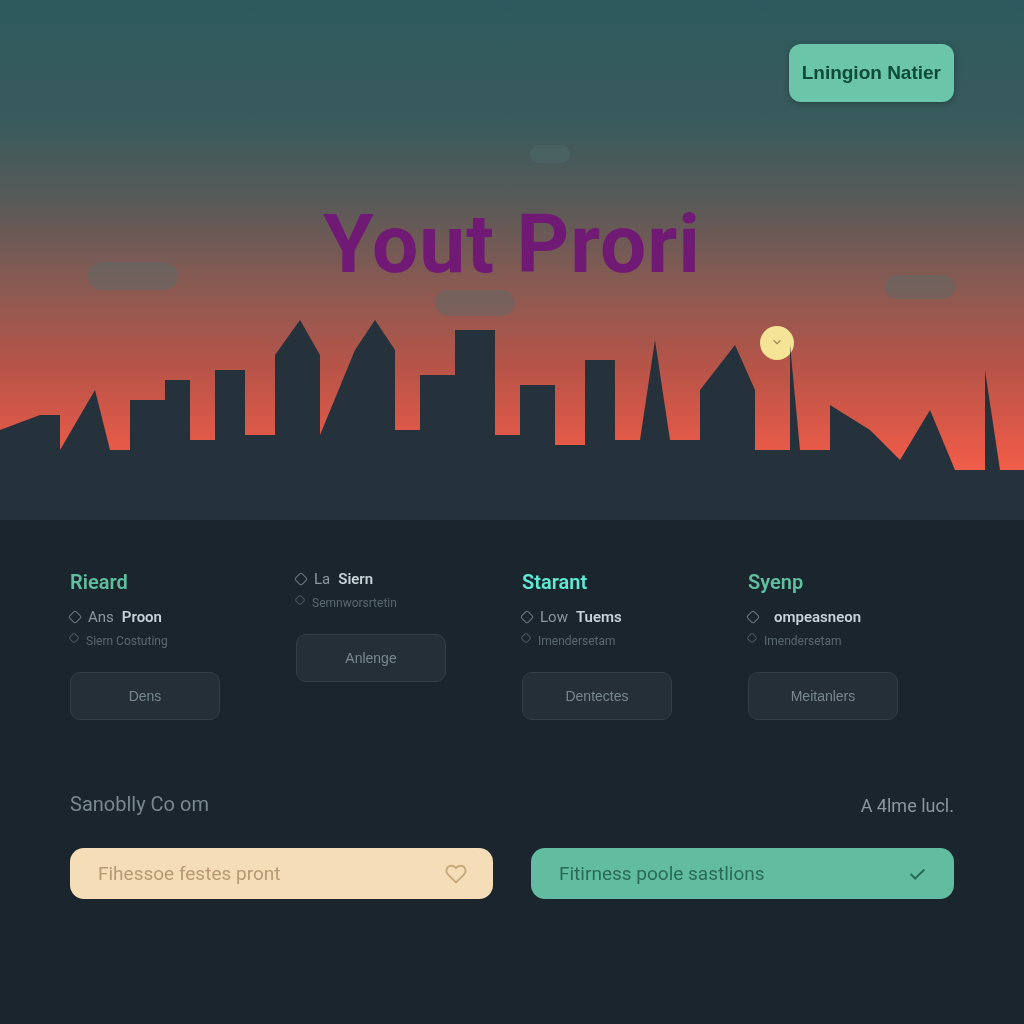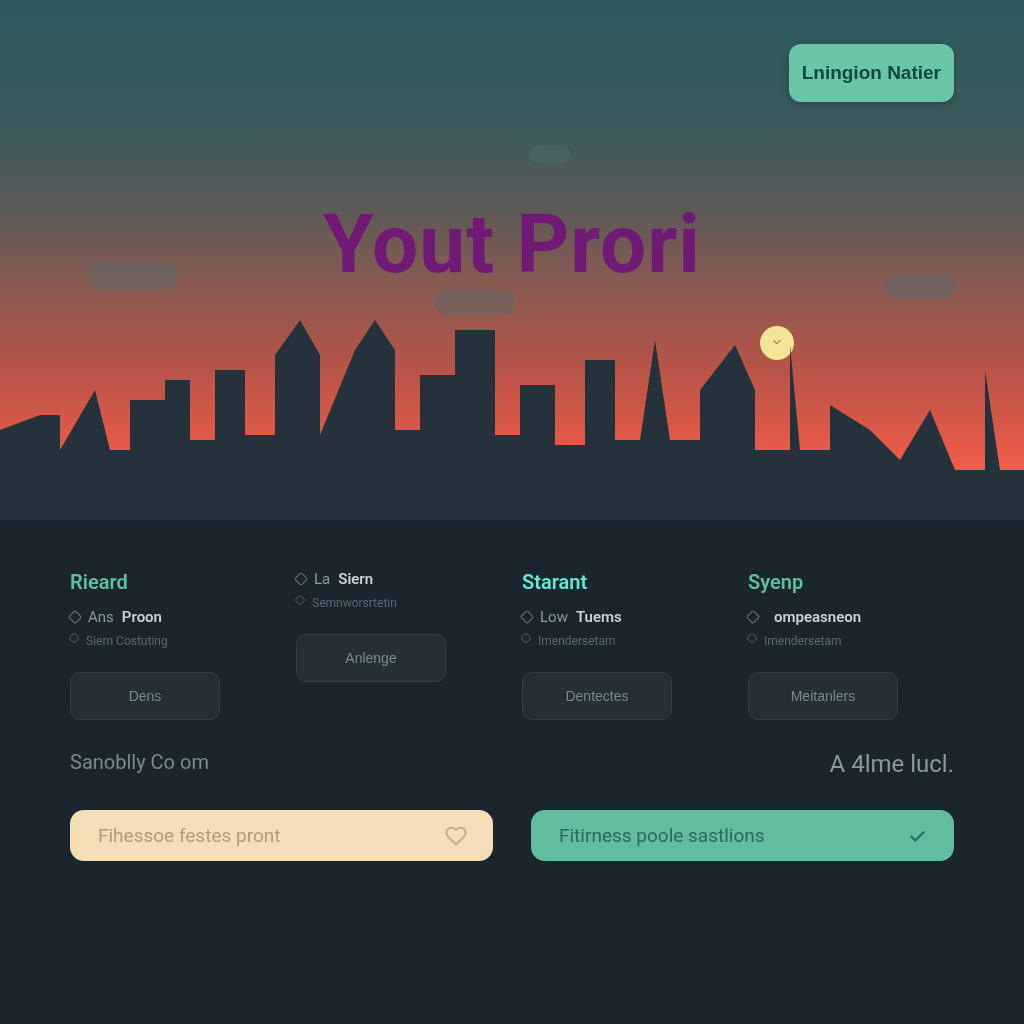--- a/index.html
+++ b/index.html
@@ -113,28 +113,28 @@
     width: 150px; height: 48px;
     background: #242f38;
     border: 1px solid #323e48;
     border-radius: 10px;
     color: #7a8890;
     font-size: 14px;
     cursor: pointer;
   }
 
   .footer-row {
-    margin-top: 30px;
+    margin-top: 72px;
     display: flex;
     justify-content: space-between;
-    align-items: flex-start;
+    align-items: flex-end;
     font-size: 20px;
     color: #7a8890;
   }
-  .footer-right { color: #8a98a0; font-size: 24px; }
+  .footer-right { color: #8a98a0; font-size: 18px; }
 
   .search-row {
     margin-top: 32px;
     display: flex;
     gap: 38px;
   }
   .search-box {
     flex: 1;
     height: 51px;
     border-radius: 14px;

